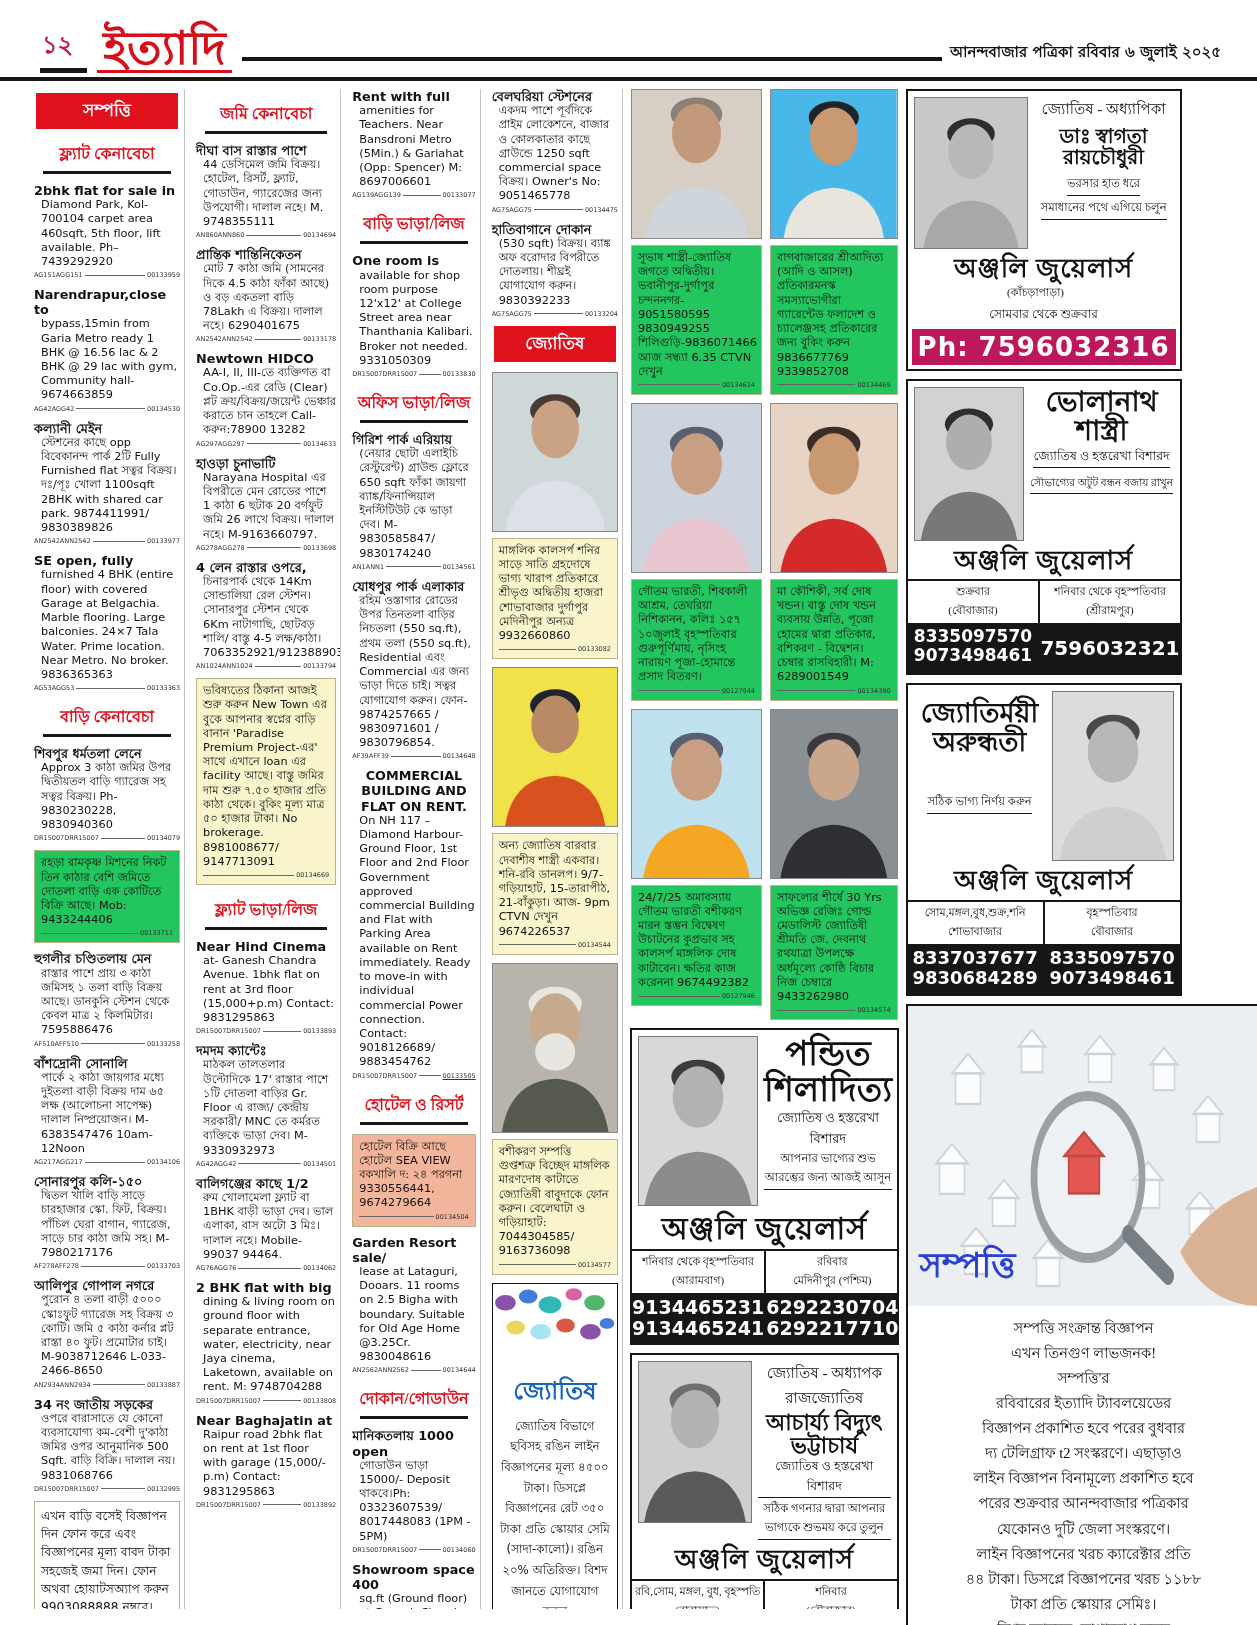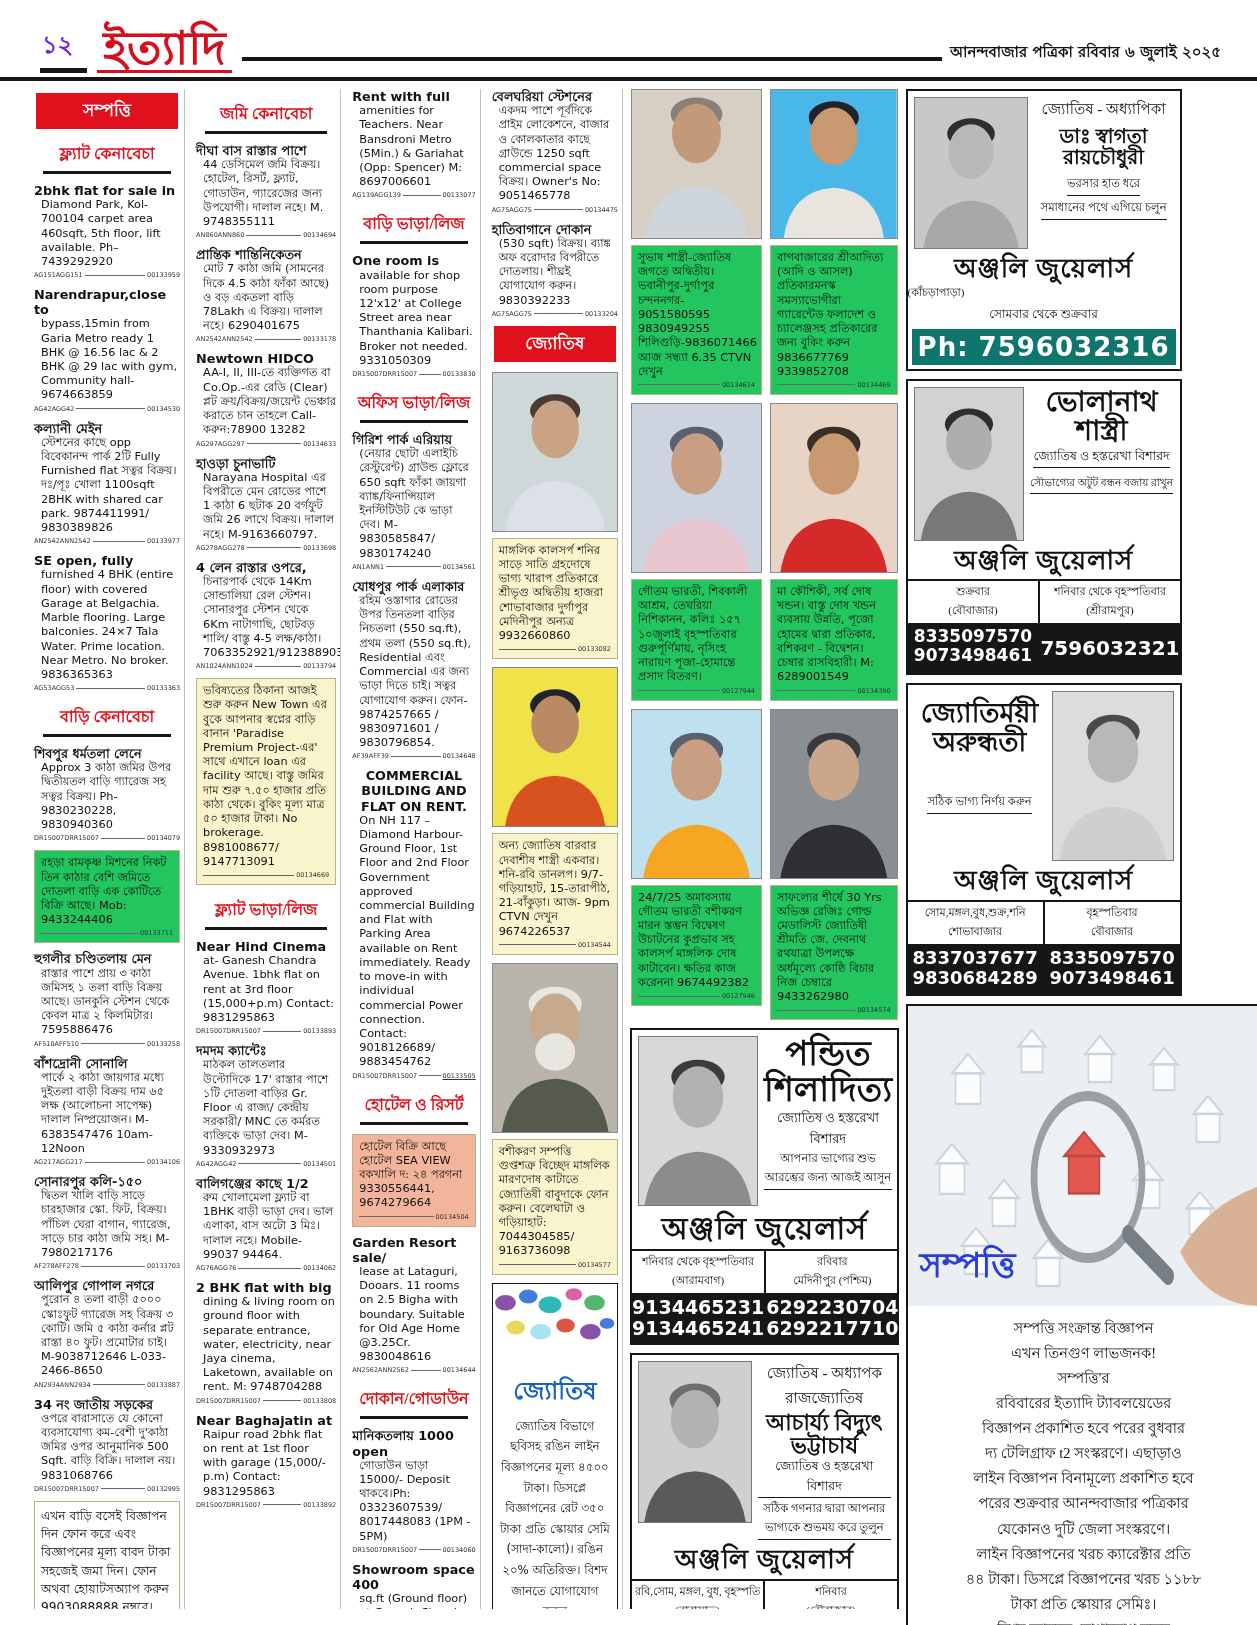--- a/index.html
+++ b/index.html
@@ -1,20 +1,20 @@
 <!DOCTYPE html>
 <html><head>
 <meta charset="utf-8">
 <style>
   html,body{margin:0;padding:0;background:#fff;}
   .sheet{width:1257px;height:1625px;background:#fff;overflow:hidden;position:relative;
          font-family:"DejaVu Sans",sans-serif;color:#111;}
   
   .mast{display:flex;align-items:flex-end;padding:26px 36px 4px 40px;border-bottom:4px solid #161616;}
-  .pgnum{color:#6d28d9;font-size:24px;font-weight:bold;font-family:"Liberation Serif",serif;
+  .pgnum{color:#be185d;font-size:24px;font-weight:bold;font-family:"Liberation Serif",serif;
          border-bottom:5px solid #161616;padding:0 14px 2px 2px;}
   .mast-title{color:#d6101b;font-size:46px;font-weight:bold;font-family:"Liberation Serif",serif;
               line-height:.85;margin:0 10px;border-bottom:3px solid #d6101b;padding:0 6px 2px;}
   .mast-rule{flex:1;height:4px;background:#161616;margin:0 8px 12px 0;}
   .dateline{font-size:15px;font-weight:bold;margin-bottom:8px;white-space:nowrap;}
   
   .content{display:flex;gap:7px;padding:8px 0 0 30px;align-items:flex-start;}
   .col{overflow:hidden;height:1520px;padding:0 3px;}
   .col.hair{border-right:1px solid #c2c2c2;}
   #col1{width:150px;} #col2{width:144px;} #col3{width:127px;} #col4{width:130px;}
@@ -55,23 +55,23 @@
   .bw-photo{border:1px solid #777;overflow:hidden;flex:none;background:#ccc;}
   .bw-photo svg{display:block;width:100%;height:100%;}
   .kicker{font-size:15px;text-align:center;font-family:"Liberation Serif",serif;}
   .bigname{font-weight:bold;font-family:"Liberation Serif",serif;text-align:center;line-height:1.05;}
   .tagline{font-size:11.5px;text-align:center;font-family:"Liberation Serif",serif;
            border-bottom:1px solid #161616;display:inline-block;padding-bottom:1px;}
   .tag-wrap{text-align:center;}
   .brand{font-family:"Liberation Serif",serif;font-weight:bold;text-align:center;letter-spacing:1px;}
   .brand-lg{font-size:30px;line-height:1.1;}
   .brand-md{font-size:26px;line-height:1.1;}
-  .branch{font-size:11px;text-align:left;padding-right:16px;font-family:"Liberation Serif",serif;}
+  .branch{font-size:11px;text-align:center;padding-right:16px;font-family:"Liberation Serif",serif;}
   .days-line{font-size:12px;text-align:center;font-family:"Liberation Serif",serif;margin:2px 0;}
-  .phonebar{background:#0f766e;color:#fff;font-weight:bold;font-size:26px;text-align:center;
+  .phonebar{background:#be185d;color:#fff;font-weight:bold;font-size:26px;text-align:center;
             padding:3px 0;margin:4px;letter-spacing:1px;}
   .sched{display:flex;border-top:2px solid #161616;margin-top:4px;}
   .sched-col{flex:1;border-right:2px solid #161616;}
   .sched-col:last-child{border-right:none;}
   .sched-head{font-size:11px;text-align:center;font-family:"Liberation Serif",serif;
               padding:2px;min-height:30px;border-bottom:2px solid #161616;}
   .sched-nums{background:#161616;color:#fff;font-weight:bold;font-size:19px;text-align:center;
               line-height:1.1;padding:2px 0;min-height:44px;}
   .bigad .sub{font-size:12.5px;text-align:center;font-family:"Liberation Serif",serif;
               border-bottom:1px solid #161616;display:inline-block;}

